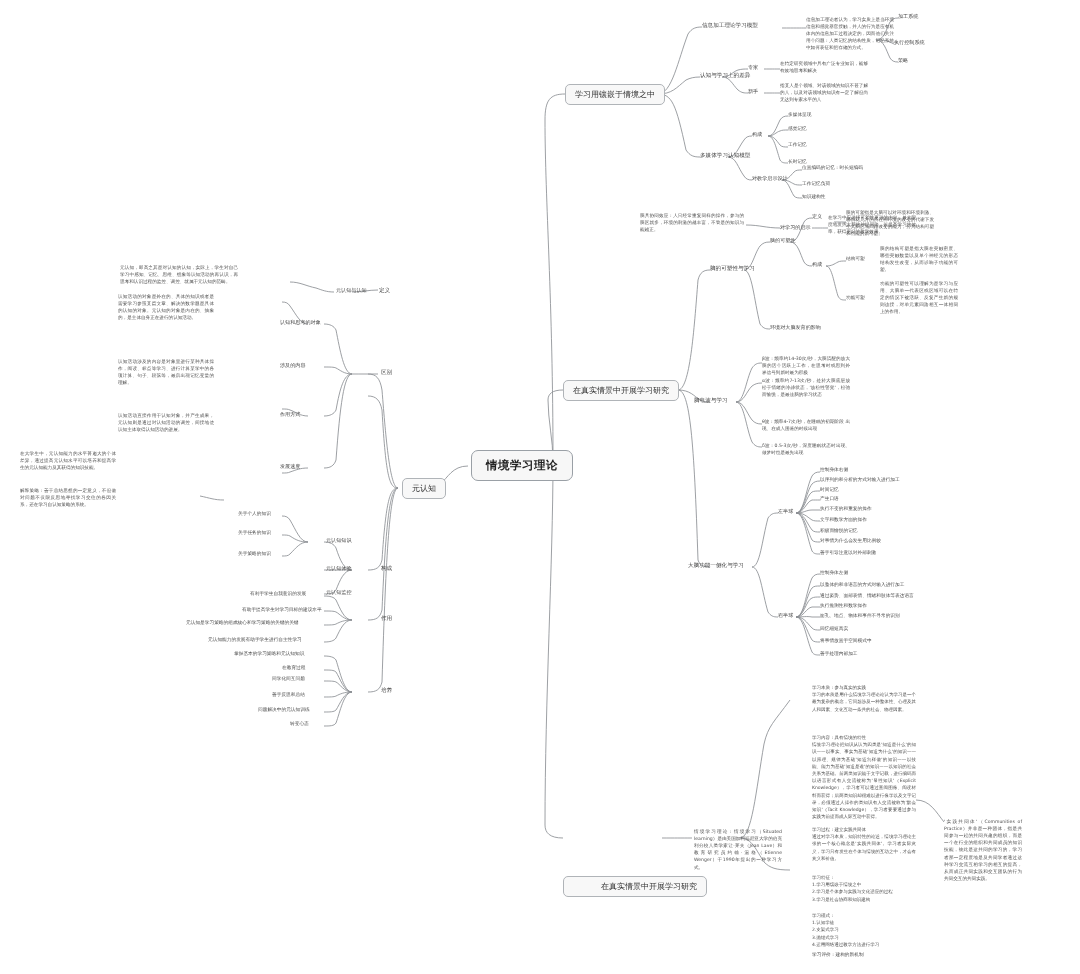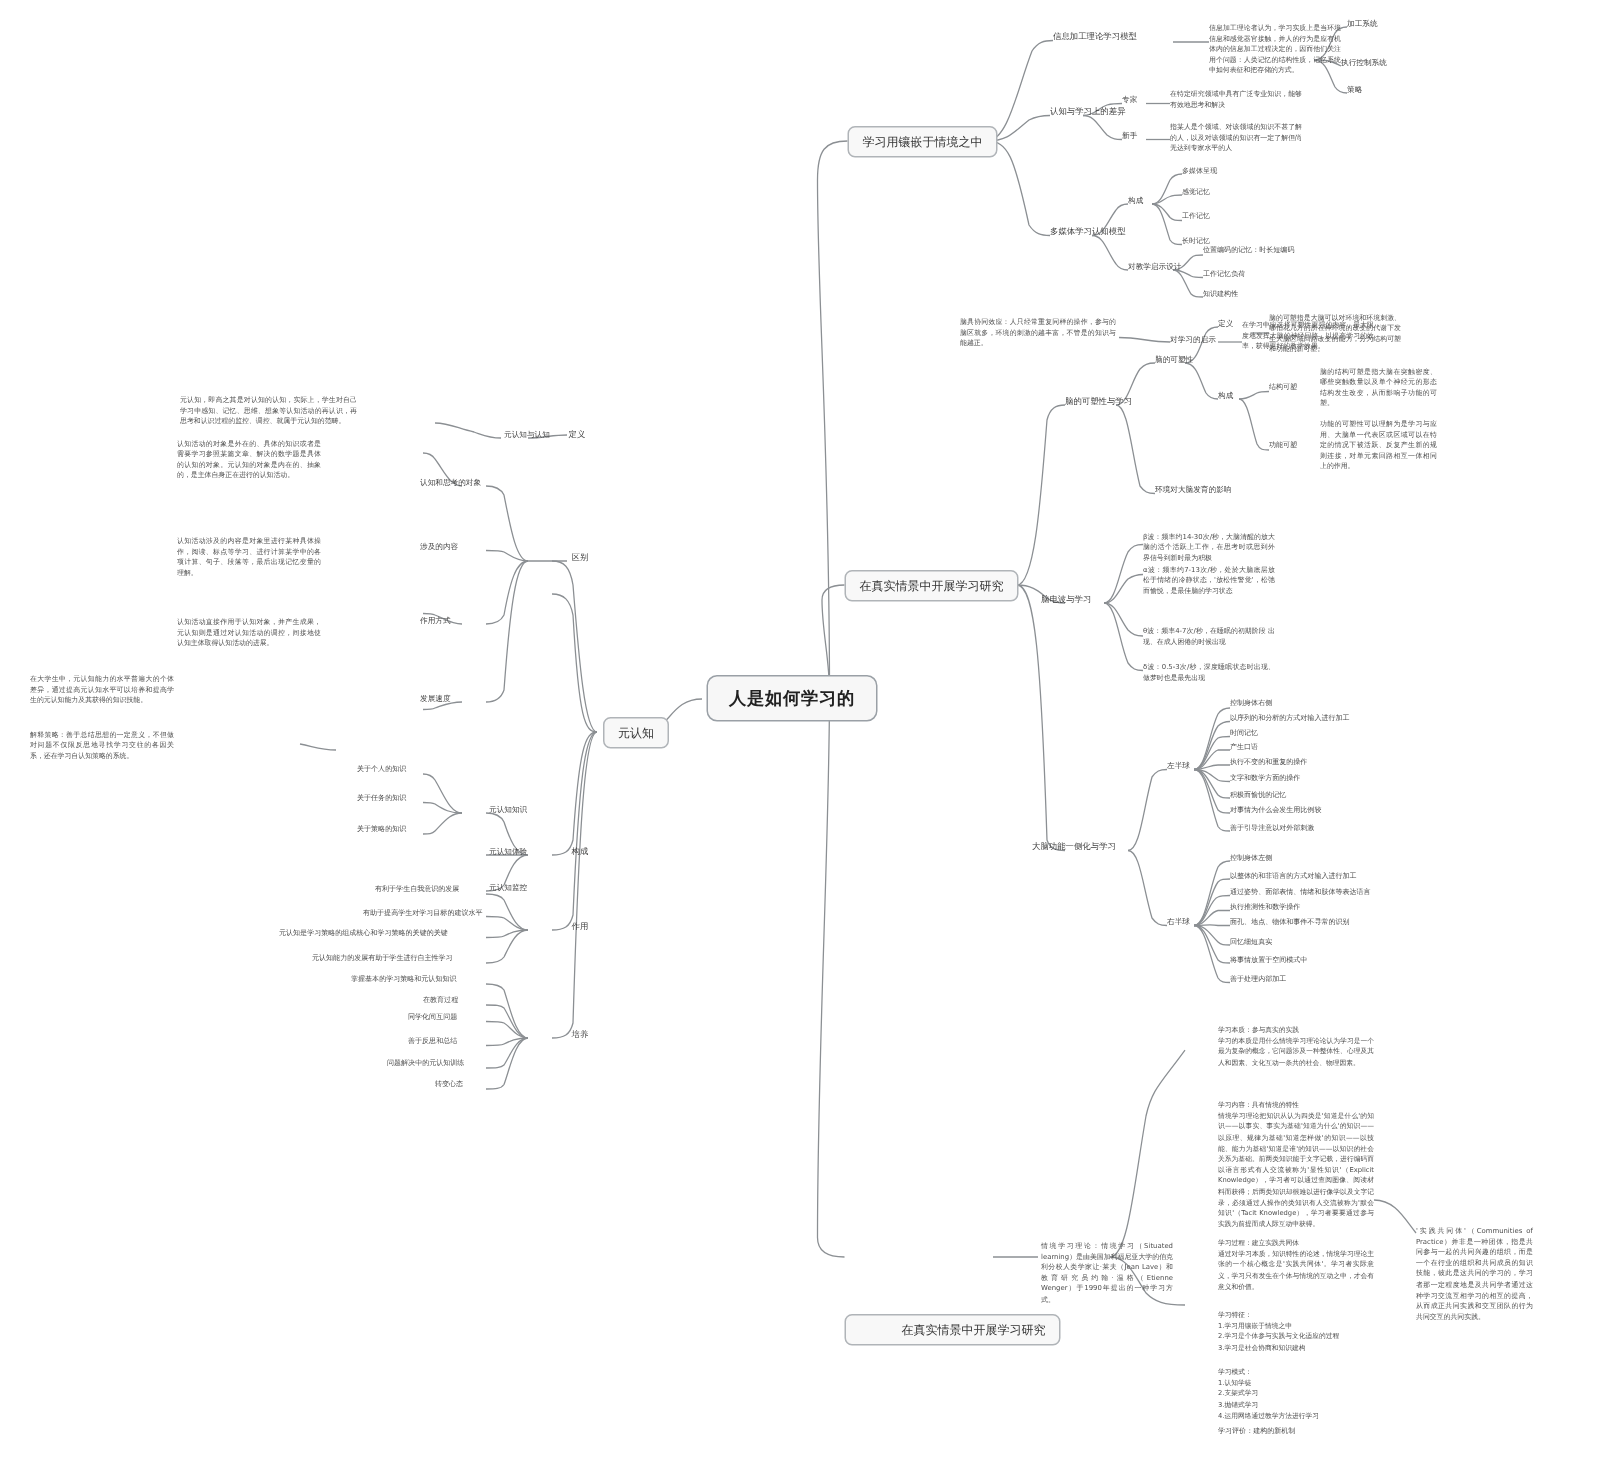--- a/index.html
+++ b/index.html
@@ -157,21 +157,21 @@
 
     <path d="M352 692 C 344 692 340 672 336 660 C 334 657 330 656 324 656"></path>
     <path d="M352 692 C 344 692 340 678 336 672 C 334 670 330 670 324 670"></path>
     <path d="M352 692 C 344 692 340 684 336 682 C 334 681 330 681 324 681"></path>
     <path d="M352 692 C 344 692 340 694 336 696 C 334 697 330 697 324 697"></path>
     <path d="M352 692 C 344 692 340 704 336 710 C 334 712 330 712 324 712"></path>
     <path d="M352 692 C 344 692 340 712 336 723 C 334 726 330 726 324 726"></path>
     <path d="M224 500 C 214 500 210 498 200 496"></path>
   </svg>
 
-  <div class="node root" style="left:471px;top:450px;">人是如何学习的</div>
+  <div class="node root" style="left:471px;top:450px;">情境学习理论</div>
 
   <div class="node l1" style="left:402px;top:478px;">元认知</div>
 
   <div class="node l2" style="left:379px;top:287px;">定义</div>
   <div class="node para w1" style="left:120px;top:264px;">元认知，即高之其是对认知的认知，实际上，学生对自己学习中感知、记忆、思维、想象等认知活动的再认识，再思考和认识过程的监控、调控、就属于元认知的范畴。</div>
 
   <div class="node l3" style="left:280px;top:319px;">认知和思考的对象</div>
   <div class="node para w2" style="left:118px;top:293px;">认知活动的对象是外在的、具体的知识或者是需要学习参照某篇文章、解决的数学题是具体的认知的对象。元认知的对象是内在的、抽象的，是主体自身正在进行的认知活动。</div>
 
   <div class="node l3" style="left:280px;top:362px;">涉及的内容</div>

